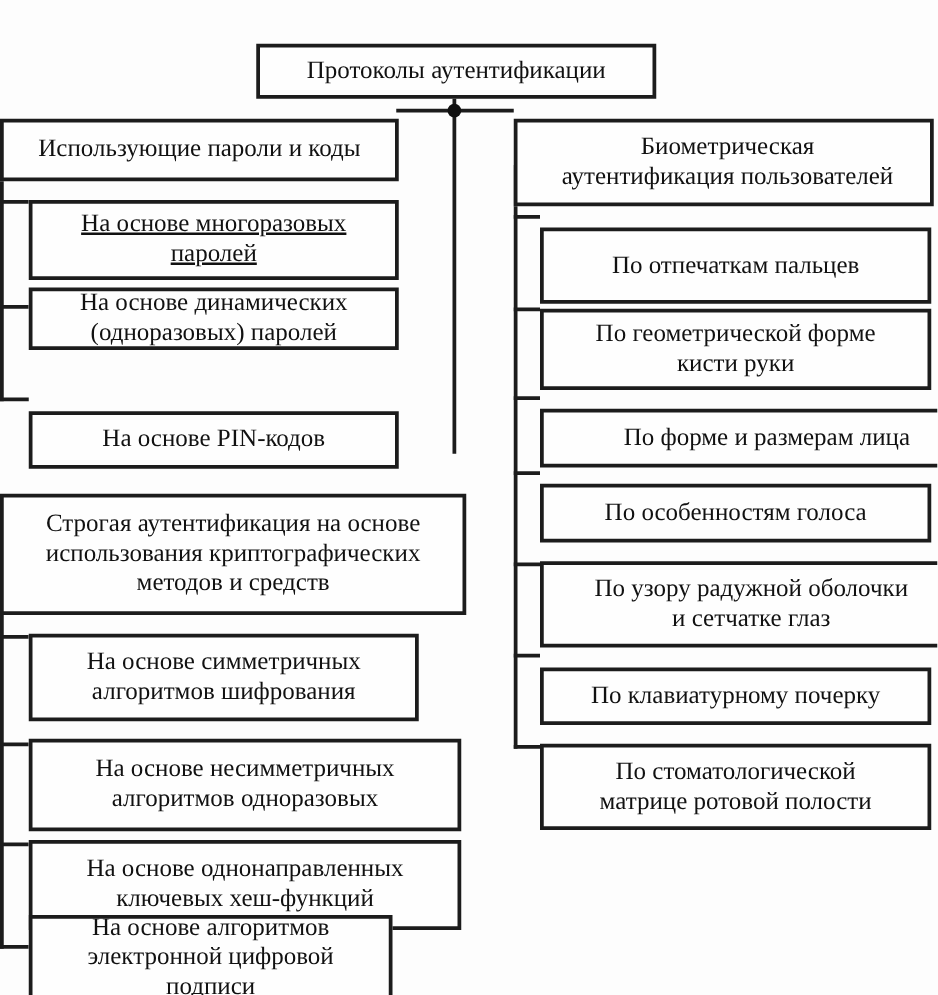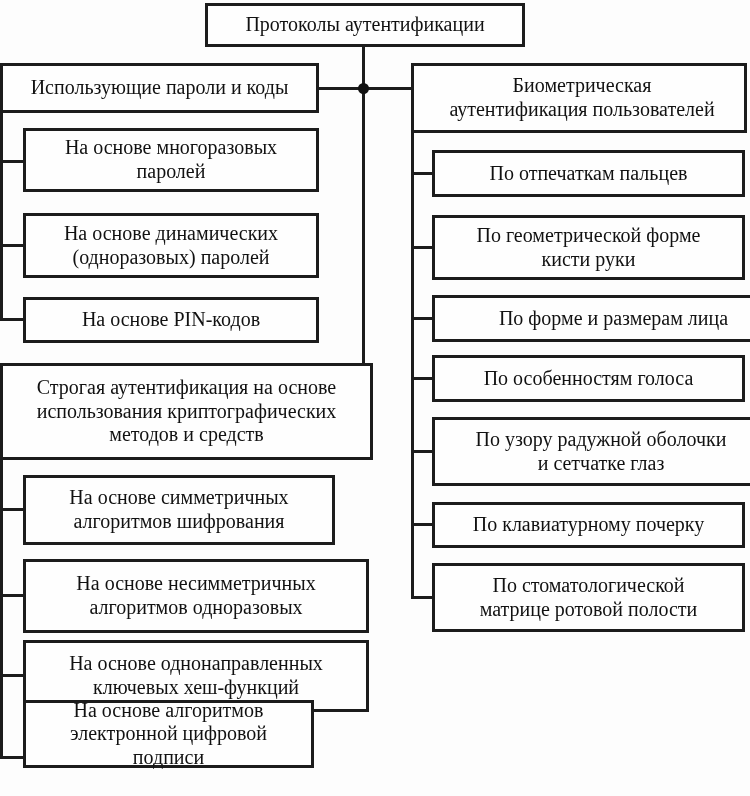--- a/index.html
+++ b/index.html
@@ -22,20 +22,21 @@
     border: 3px solid #1c1c1c;
     background: #fefefe;
     display: flex;
     align-items: center;
     justify-content: center;
     text-align: center;
     font-size: 20px;
     line-height: 1.18;
     white-space: pre-line;
     padding: 2px 6px;
+    margin-top: 32px;
   }
   .line {
     position: absolute;
     background: #1c1c1c;
   }
   .dot {
     position: absolute;
     width: 11px;
     height: 11px;
     border-radius: 50%;
@@ -68,41 +69,41 @@
   <div class="line" style="left:411px; top:246px; width:21px; height:3px;"></div>
   <div class="line" style="left:411px; top:317px; width:21px; height:3px;"></div>
   <div class="line" style="left:411px; top:377px; width:21px; height:3px;"></div>
   <div class="line" style="left:411px; top:450px; width:21px; height:3px;"></div>
   <div class="line" style="left:411px; top:523px; width:21px; height:3px;"></div>
   <div class="line" style="left:411px; top:596px; width:21px; height:3px;"></div>
 
   <div class="box" style="left:205px; top:3px; width:320px; height:44px;">Протоколы аутентификации</div>
 
   <div class="box" style="left:0px; top:63px; width:319px; height:50px;">Использующие пароли и коды</div>
-  <div class="box" style="left:23px; top:128px; width:296px; height:64px;">На основе многоразовых
+  <div class="box" style="left:23px; top:128px; width:296px; height:64px;text-decoration:underline;">На основе многоразовых
 паролей</div>
-  <div class="box" style="left:23px; top:213px; width:296px; height:65px;">На основе динамических
+  <div class="box" style="left:23px; top:198px; width:296px; height:50px;">На основе динамических
 (одноразовых) паролей</div>
   <div class="box" style="left:23px; top:297px; width:296px; height:46px;">На основе PIN-кодов</div>
 
   <div class="box" style="left:0px; top:363px; width:373px; height:97px;">Строгая аутентификация на основе
 использования криптографических
 методов и средств</div>
   <div class="box" style="left:23px; top:475px; width:312px; height:70px;">На основе симметричных
 алгоритмов шифрования</div>
   <div class="box" style="left:23px; top:559px; width:346px; height:74px;">На основе несимметричных
 алгоритмов одноразовых</div>
   <div class="box" style="left:23px; top:640px; width:346px; height:72px;">На основе однонаправленных
 ключевых хеш-функций</div>
   <div class="box" style="left:23px; top:700px; width:291px; height:68px;">На основе алгоритмов
 электронной цифровой подписи</div>
 
   <div class="box" style="left:411px; top:63px; width:336px; height:70px;padding-left:12px;">Биометрическая
 аутентификация пользователей</div>
-  <div class="box" style="left:432px; top:150px; width:313px; height:47px;">По отпечаткам пальцев</div>
+  <div class="box" style="left:432px; top:150px; width:313px; height:61px;">По отпечаткам пальцев</div>
   <div class="box" style="left:432px; top:215px; width:313px; height:65px;">По геометрической форме
 кисти руки</div>
   <div class="box" style="left:432px; top:295px; width:363px; height:47px;">По форме и размерам лица</div>
   <div class="box" style="left:432px; top:355px; width:313px; height:47px;">По особенностям голоса</div>
   <div class="box" style="left:432px; top:417px; width:338px; height:69px;">По узору радужной оболочки
 и сетчатке глаз</div>
   <div class="box" style="left:432px; top:502px; width:313px; height:46px;">По клавиатурному почерку</div>
   <div class="box" style="left:432px; top:563px; width:313px; height:69px;">По стоматологической
 матрице ротовой полости</div>
 

